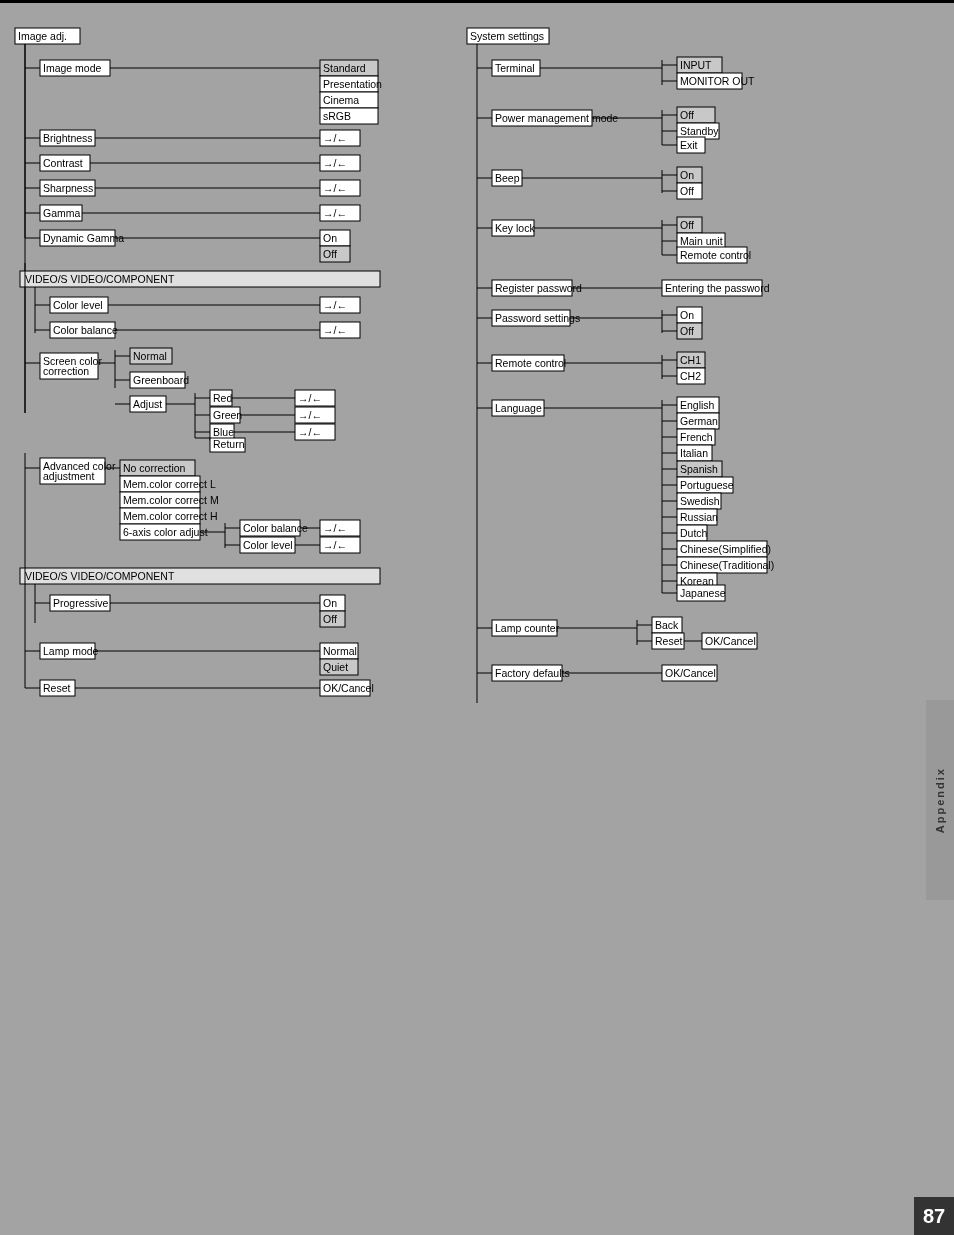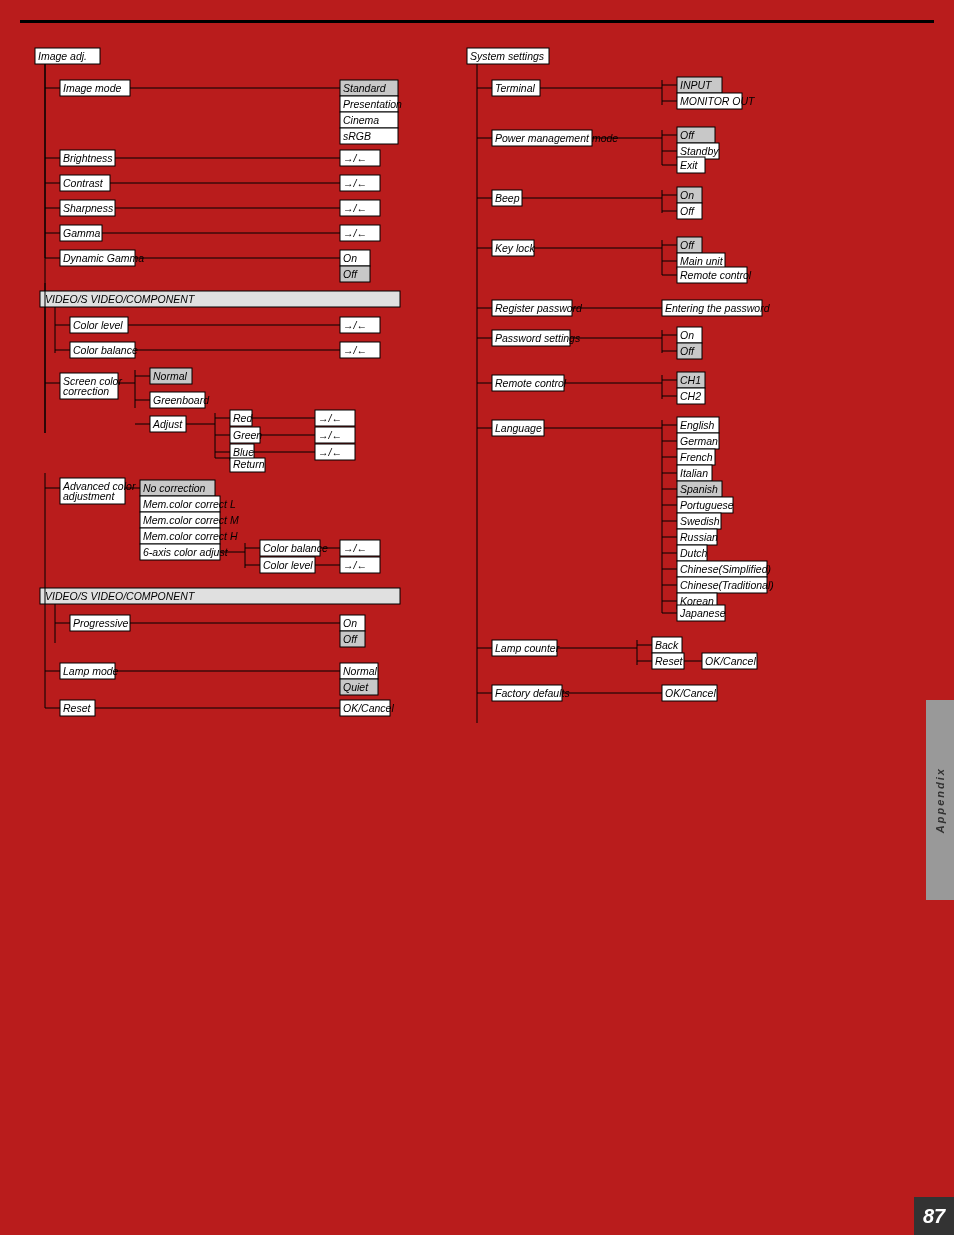--- a/index.html
+++ b/index.html
@@ -7,24 +7,22 @@
       font-family: Arial, sans-serif;
       font-size: 11px;
       background: #fff;
       width: 954px;
       min-height: 1235px;
       position: relative;
     }
     .page-container {
       width: 954px;
       min-height: 1235px;
-      background: #b91c1c;
-      padding: 20px;
+      background: #a3a3a3;
       position: relative;
-      font-style: italic;
     }
     .top-bar {
       width: 100%;
       height: 3px;
       background: #000;
       margin-bottom: 15px;
     }
     
     .legend-section {
       margin-top: 30px;

